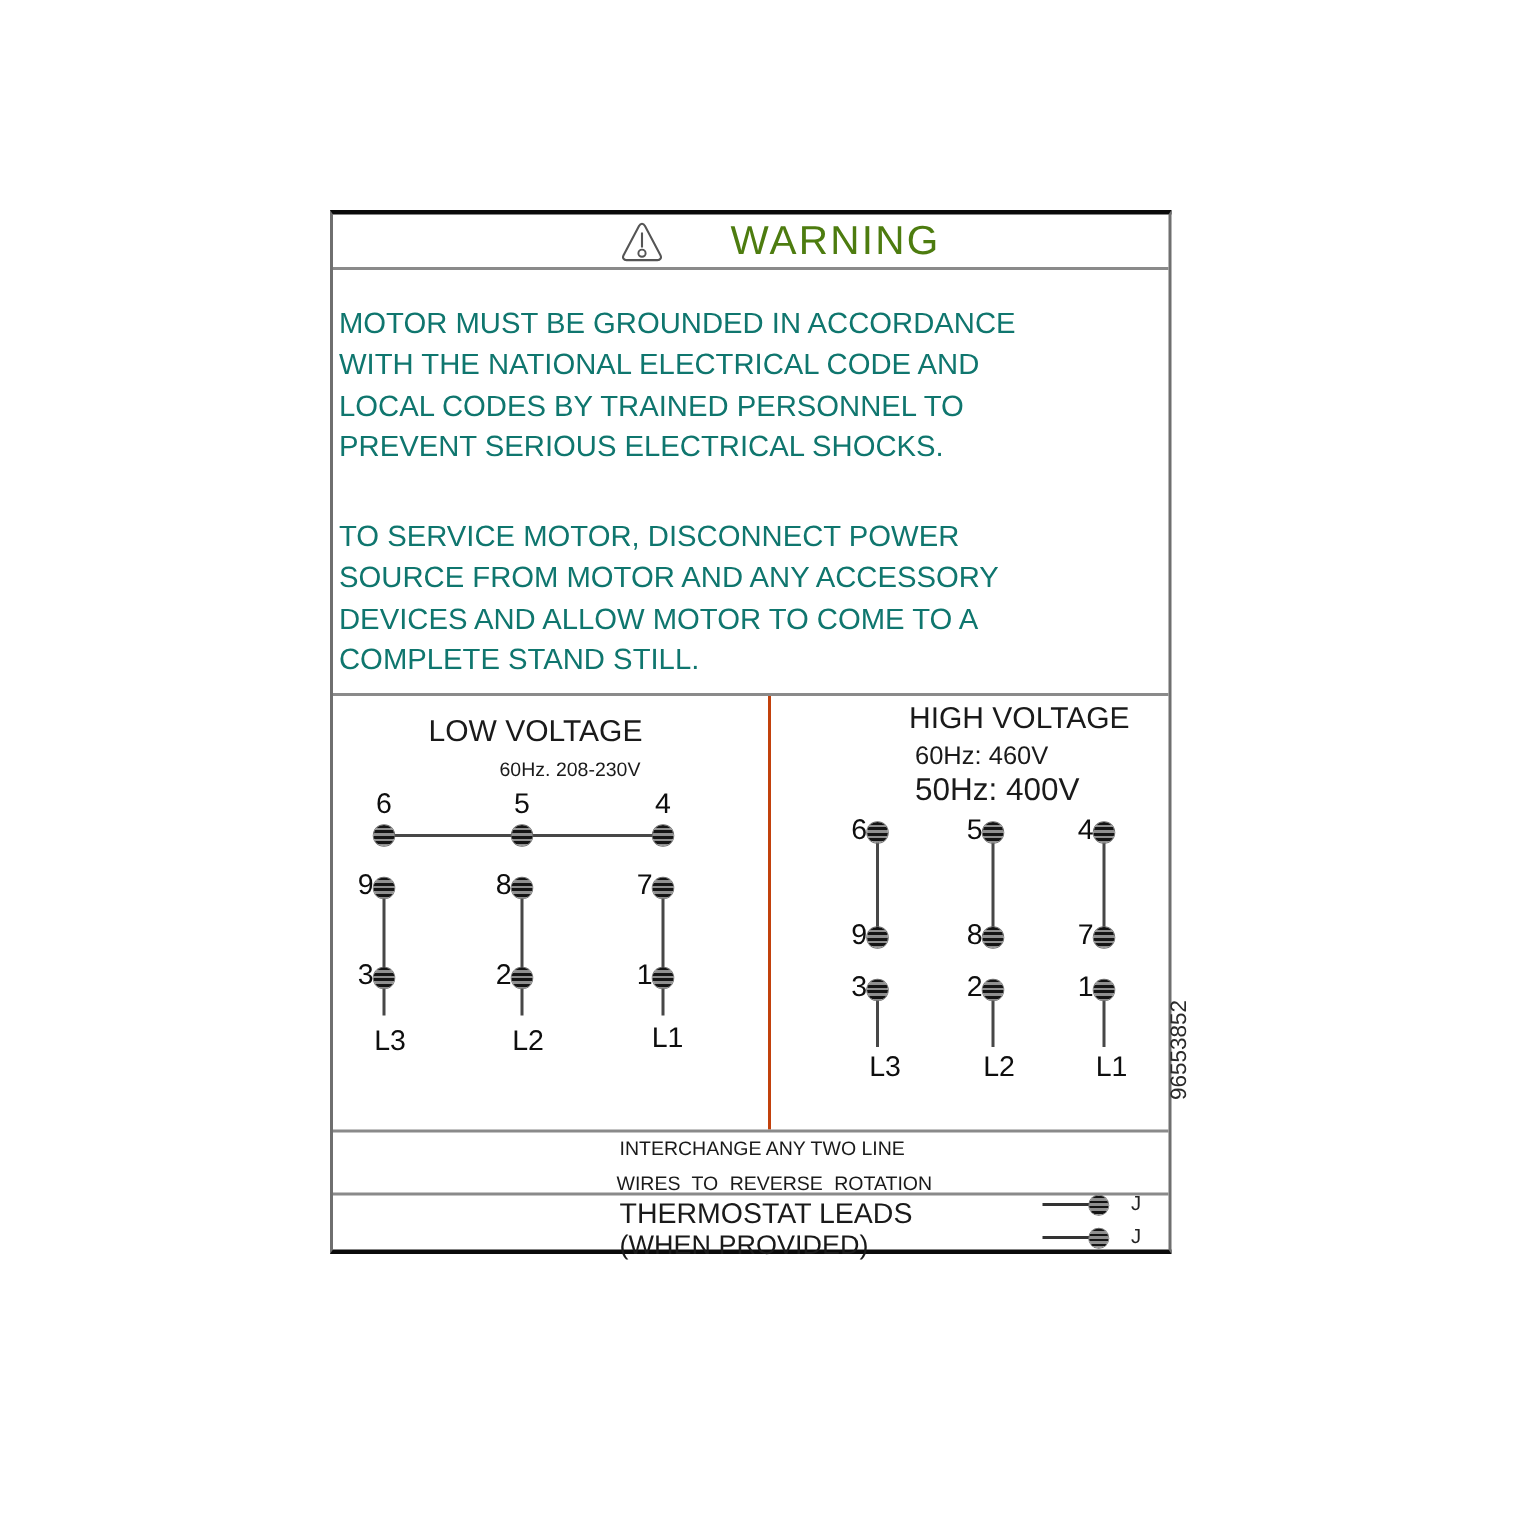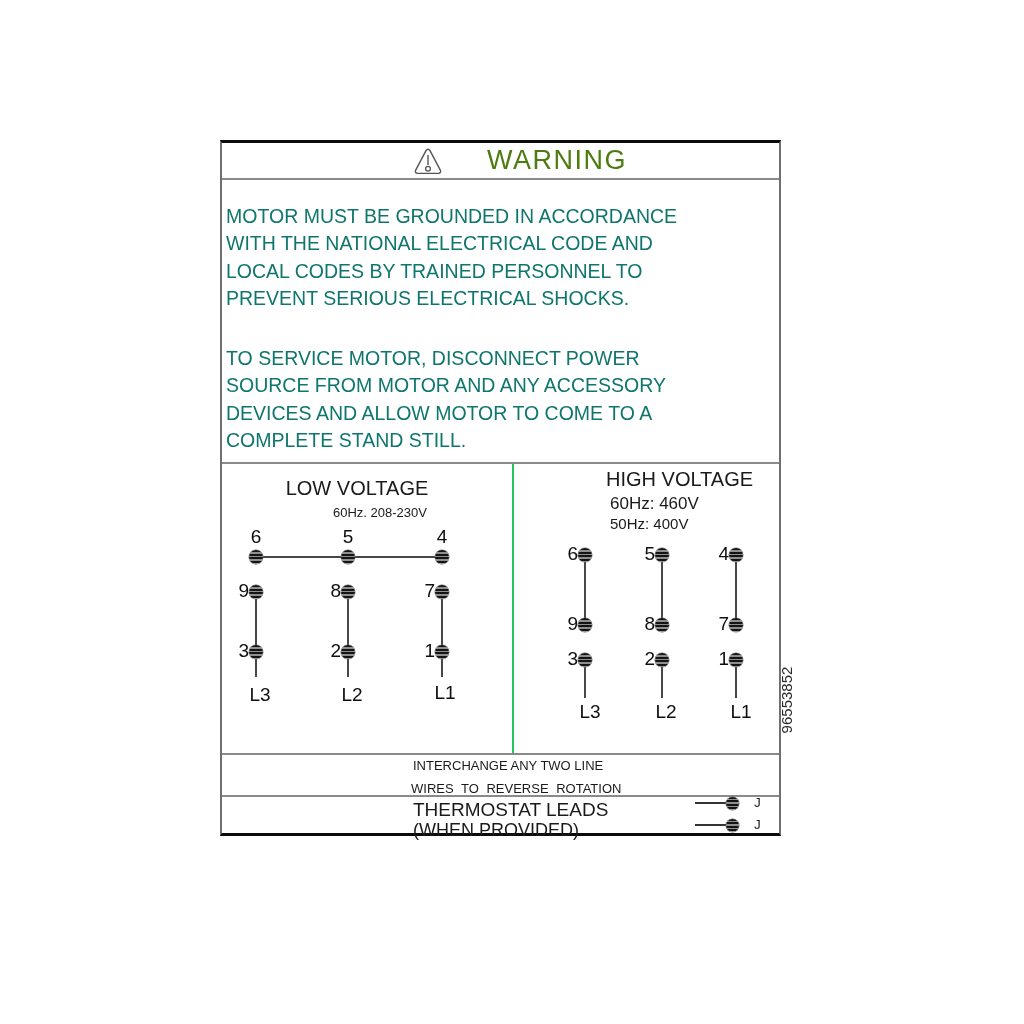--- a/index.html
+++ b/index.html
@@ -23,27 +23,27 @@
   .warn-p { position:absolute; left:4px; width:520px; font-size:19.5px; line-height:27.4px;
             white-space:pre-line; color:#0f766e; }
   .warn-p1 { top:60px; }
   .warn-p2 { top:202px; }
 
   
   .diag { position:absolute; left:0; top:319px; width:100%; height:291px;
           border-top:2px solid #8a8a8a; box-sizing:border-box; display:flex; }
   .panel { position:relative; }
   .panel-lv { width:270px;padding-left:20px; }
-  .panel-hv { flex:1; border-left:2px solid #22c55e; }
+  .panel-hv { flex:1; border-left:2px solid #c2410c; }
 
   .pv-title  { position:absolute; left:0; width:270px; top:13px; text-align:center; font-size:20px; }
   .pv-sub    { position:absolute; left:0; width:316px; top:41px; text-align:center; font-size:13px; }
   .hv-title  { position:absolute; left:92px; top:4px;  font-size:20px; }
   .hv-freq1  { position:absolute; left:96px; top:30px; font-size:17px; }
-  .hv-freq2  { position:absolute; left:96px; top:51px; font-size:15px; }
+  .hv-freq2  { position:absolute; left:96px; top:51px; font-size:21px; }
 
   .term { position:absolute; width:0; height:0; }
   .dot  { position:absolute; left:-7px; top:-7px; width:14px; height:14px; border-radius:50%;
           background:repeating-linear-gradient(to bottom,#141414 0px,#141414 2px,#8f8f8f 2px,#8f8f8f 3.6px);
           box-shadow:0 0 0 0.5px #6a6a6a; }
   .num  { position:absolute; font-size:19px; color:#0e0e0e; white-space:nowrap; }
   .num.above { left:0; top:-9px; transform:translate(-50%,-100%); }
   .num.left  { right:7px; top:0; transform:translateY(-54%); }
   .wire { position:absolute; background:#474747; }
   .lline { position:absolute; transform:translate(-50%,-50%); font-size:19px; color:#0e0e0e; }

